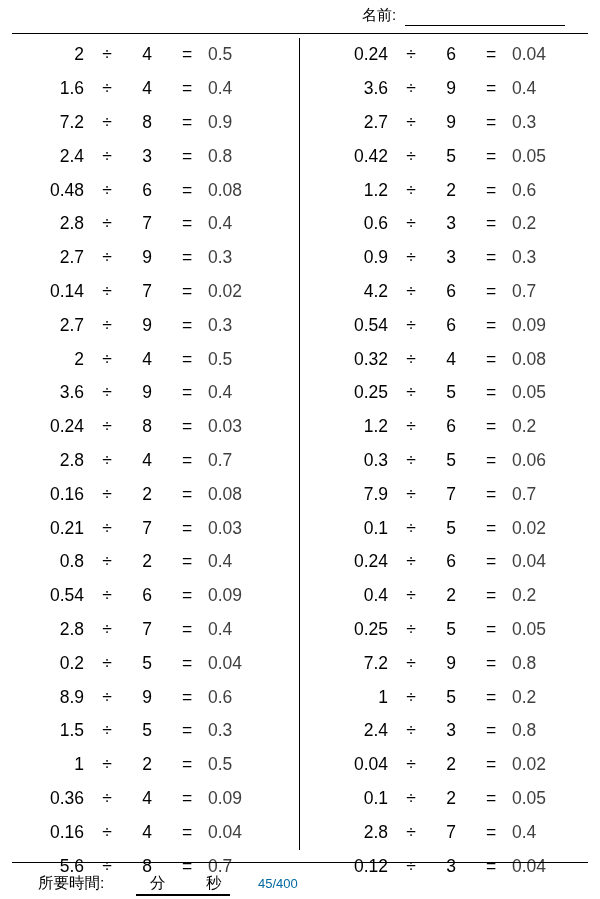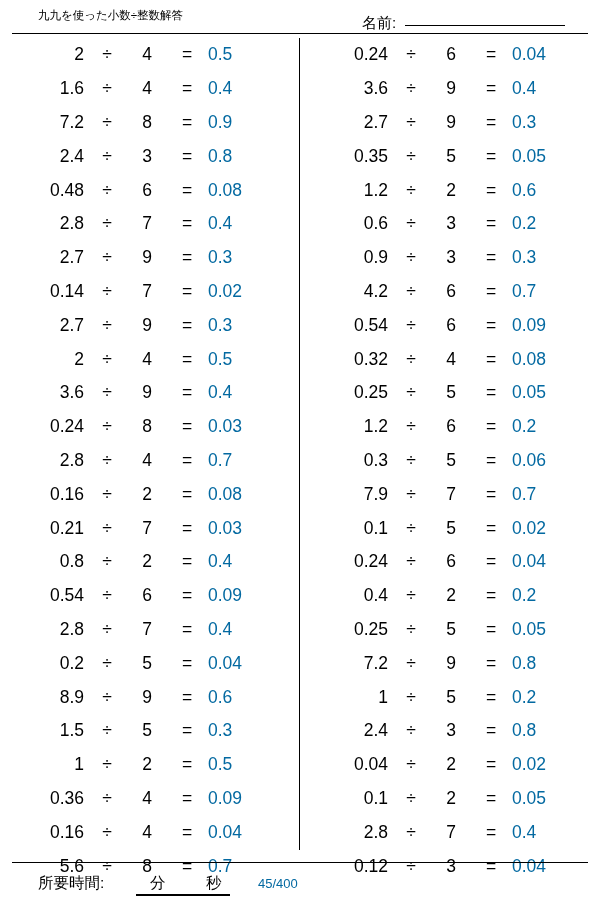--- a/index.html
+++ b/index.html
@@ -40,21 +40,20 @@
     color: #000;
     white-space: nowrap;
   }
   .name-label {
     position: absolute;
     left: 362px;
     top: 6px;
     font-size: 15px;
     color: #000;
     white-space: nowrap;
-    margin-top: 8px;
   }
   .name-line {
     position: absolute;
     left: 405px;
     top: 25px;
     width: 160px;
     height: 1px;
     background: #000;
   }
   .header-rule {
@@ -118,21 +117,21 @@
   .cell-eq {
     width: 34px;
     text-align: center;
     box-sizing: border-box;
   }
   .cell-ans {
     width: 86px;
     text-align: left;
     padding-left: 4px;
     box-sizing: border-box;
-    color: #0369a1;
+    color: #404040;
   }
 
   
   .footer-rule {
     position: absolute;
     left: 12px;
     top: 862px;
     width: 576px;
     height: 1px;
     background: #000;
@@ -194,21 +193,20 @@
     color: #000;
     white-space: nowrap;
   }
 </style>
 </head>
 <body>
 
 <div class="sheet">
 
   <div class="header">
-    <div class="header-title">九九を使った小数÷整数解答</div>
     <div class="name-label">名前:</div>
     <div class="name-line"></div>
     <div class="header-rule"></div>
   </div>
 
   <div class="divider"></div>
 
   <div class="columns">
     <div class="col col-left" id="col-left">
         <div class="prob">
@@ -403,21 +401,21 @@
           <span class="cell-ans">0.4</span>
         </div>
         <div class="prob">
           <span class="cell-a">2.7</span>
           <span class="cell-op">÷</span>
           <span class="cell-b">9</span>
           <span class="cell-eq">=</span>
           <span class="cell-ans">0.3</span>
         </div>
         <div class="prob">
-          <span class="cell-a">0.35</span>
+          <span class="cell-a">0.42</span>
           <span class="cell-op">÷</span>
           <span class="cell-b">5</span>
           <span class="cell-eq">=</span>
           <span class="cell-ans">0.05</span>
         </div>
         <div class="prob">
           <span class="cell-a">1.2</span>
           <span class="cell-op">÷</span>
           <span class="cell-b">2</span>
           <span class="cell-eq">=</span>

